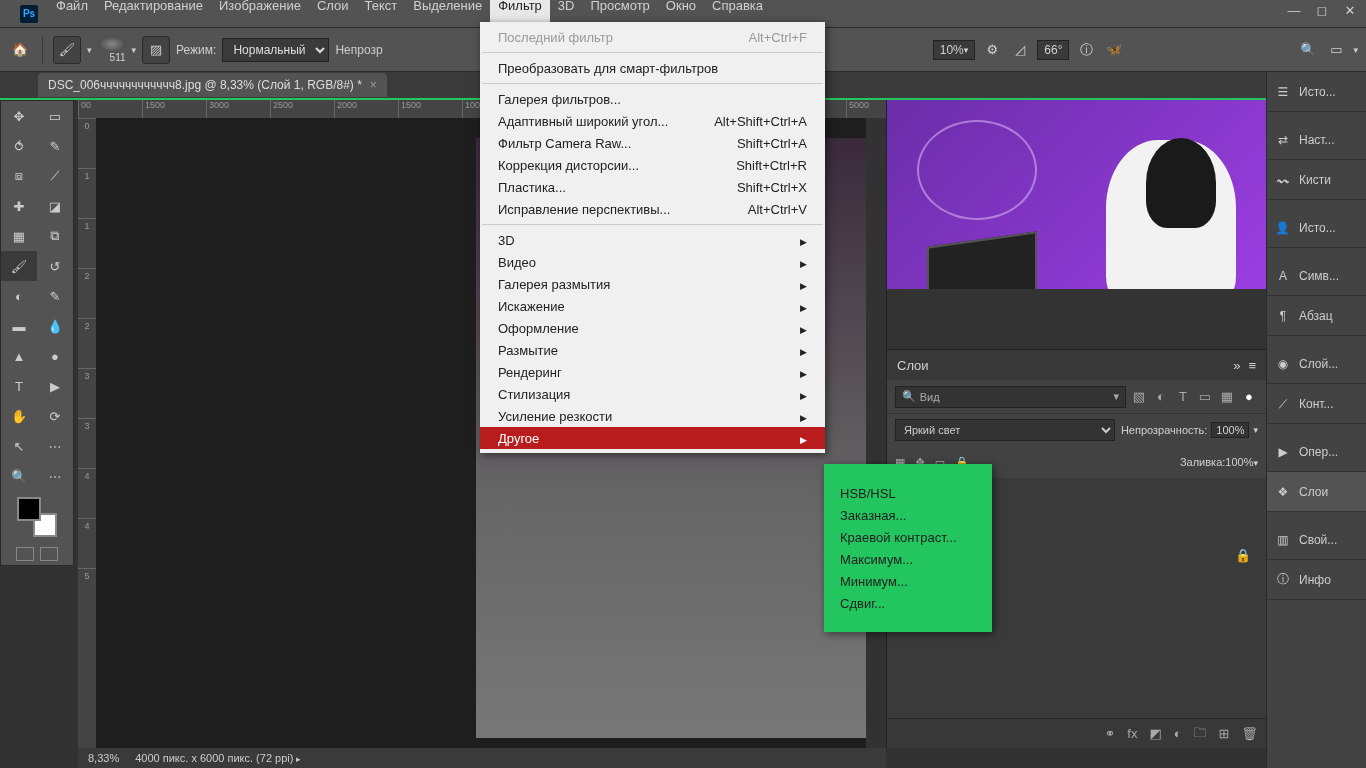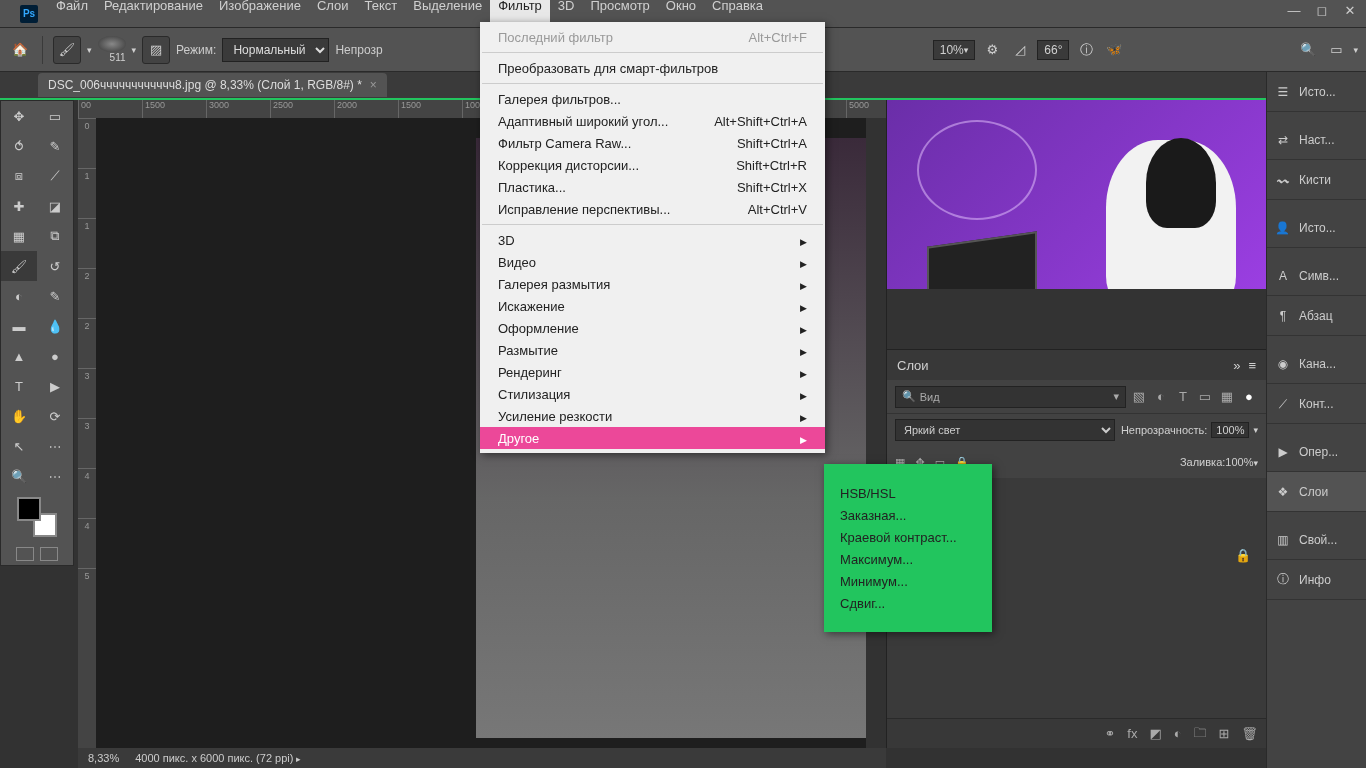--- a/index.html
+++ b/index.html
@@ -49,21 +49,21 @@
 .ruler-v span { display:block; height:50px; border-top:1px solid #666; padding-top:2px; writing-mode:horizontal-tb; text-align:center;}
 
 
 .canvas { position:absolute; left:96px; top:118px; width:770px; height:630px; background:#1e1e1e; }
 .canvas .imgshape { position:absolute; left:380px; top:20px; width:390px; height:600px; background:linear-gradient(180deg,#3a2a3a 0%, #666 60%, #777 100%); }
 
 
 .dropdown { position:absolute; left:480px; top:22px; width:345px; background:#f0f0f0; color:#222; box-shadow:2px 2px 8px rgba(0,0,0,0.5); z-index:100; padding:4px 0; font-size:13px; }
 .dropdown .row { display:flex; justify-content:space-between; align-items:center; height:22px; padding:0 18px; white-space:nowrap; }
 .dropdown .row.dis { color:#999;gap:11px; }
-.dropdown .row.hov { background:#ec4899; color:#fff; }
+.dropdown .row.hov { background:#b91c1c; color:#fff; }
 .dropdown .row .arrow::after { content:"▶"; font-size:9px; }
 .dropdown .sep { height:1px; background:#ccc; margin:4px 2px; }
 
 
 .submenu { position:absolute; left:824px; top:464px; width:168px; background:#22c55e; color:#222; box-shadow:2px 2px 8px rgba(0,0,0,0.5); z-index:101; padding:18px 0; font-size:13px; }
 .submenu .row { height:22px; padding:0 16px; display:flex; align-items:center; }
 
 
 .rightcol { position:absolute; right:0; top:72px; bottom:0; width:100px; background:#434343; border-left:1px solid #2a2a2a; }
 .rightcol .tabbtn { height:40px; display:flex; align-items:center; gap:8px; padding:0 8px; color:#ccc; font-size:12px; border-bottom:1px solid #333; }
@@ -350,21 +350,21 @@
       <span class="ic u">A</span>
       <span>Симв...</span>
     </div>
   <div class="tabbtn">
       <span class="ic u">¶</span>
       <span>Абзац</span>
     </div>
   <div class="tabbtn sep"></div>
   <div class="tabbtn">
       <span class="ic u">◉</span>
-      <span>Кана...</span>
+      <span>Слой...</span>
     </div>
   <div class="tabbtn">
       <span class="ic u">⟋</span>
       <span>Конт...</span>
     </div>
   <div class="tabbtn sep"></div>
   <div class="tabbtn">
       <span class="ic u">▶</span>
       <span>Опер...</span>
     </div>

